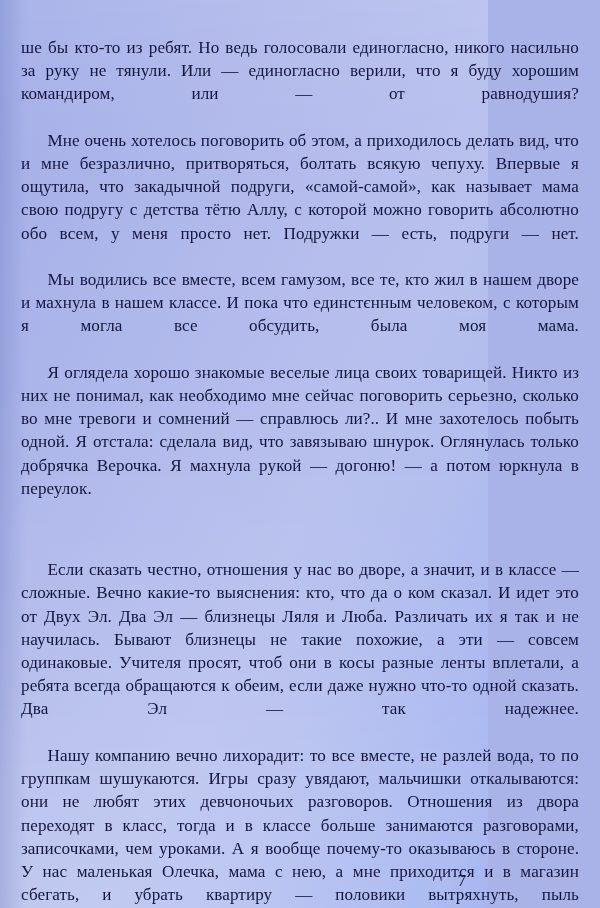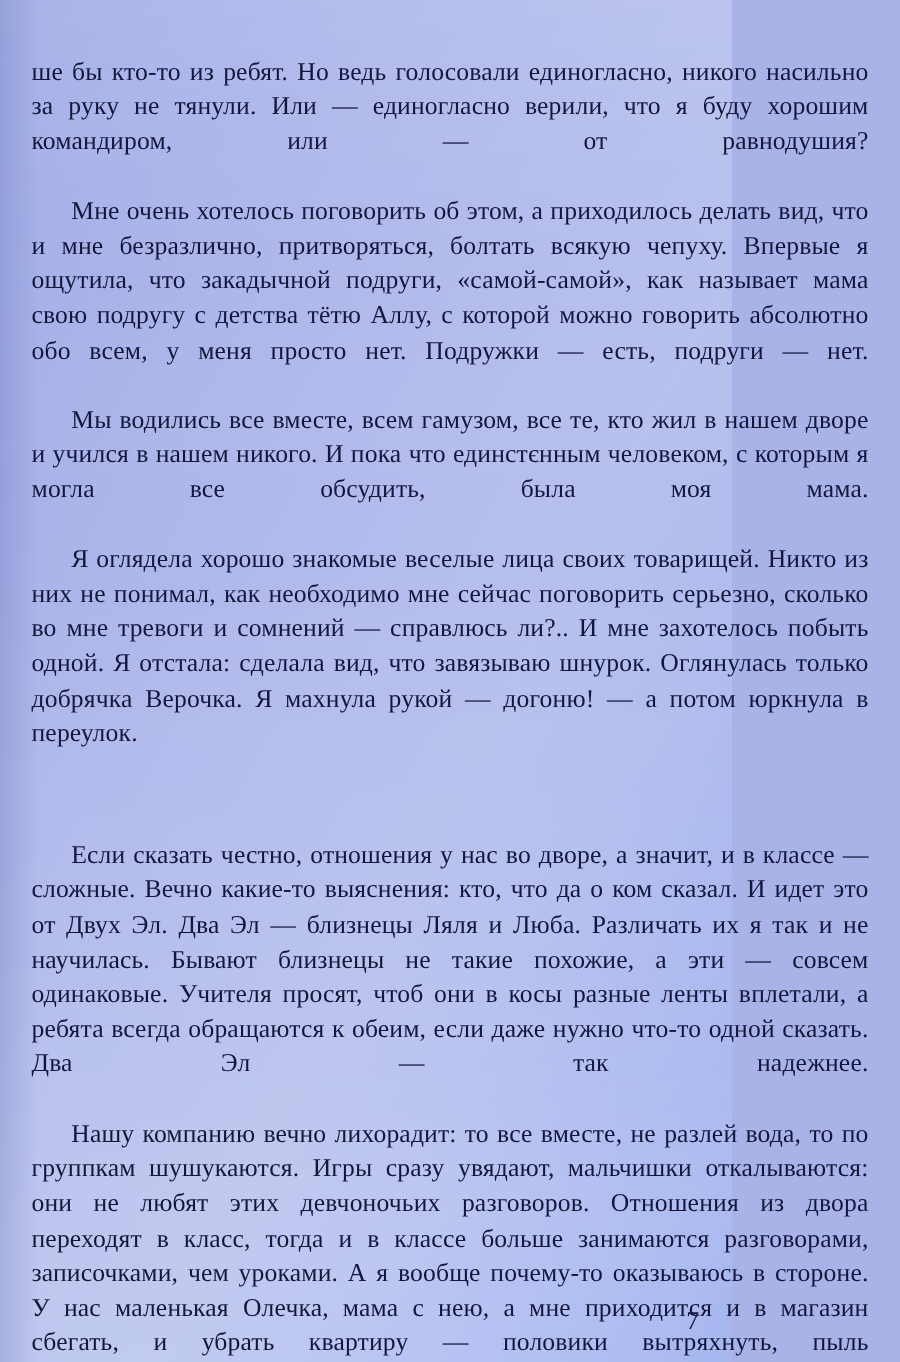--- a/index.html
+++ b/index.html
@@ -107,21 +107,21 @@
 </head>
 <body>
 
 <div id="page">
 
   <div id="text-body">
 
     <div>
       <p class="para no-indent">ше бы кто-то из ребят. Но ведь голосовали единогласно, никого насильно за руку не тянули. Или — единогласно верили, что я буду хорошим командиром, или — от равнодушия?</p>
       <p class="para">Мне очень хотелось поговорить об этом, а приходилось делать вид, что и мне безразлично, притворяться, болтать всякую чепуху. Впервые я ощутила, что закадычной подруги, «самой-самой», как называет мама свою подругу с детства тётю Аллу, с которой можно говорить абсолютно обо всем, у меня просто нет. Подружки — есть, подруги — нет.</p>
-      <p class="para">Мы водились все вместе, всем гамузом, все те, кто жил в нашем дворе  и учился в нашем никого. И пока что единстєнным человеком, с которым я могла все обсудить, была моя мама.</p>
+      <p class="para">Мы водились все вместе, всем гамузом, все те, кто жил в нашем дворе  и махнула в нашем классе. И пока что единстєнным человеком, с которым я могла все обсудить, была моя мама.</p>
       <p class="para">Я оглядела хорошо знакомые веселые лица своих товарищей. Никто из них не понимал, как необходимо мне сейчас поговорить серьезно, сколько во мне тревоги и сомнений — справлюсь ли?.. И мне захотелось побыть одной. Я отстала: сделала вид, что завязываю шнурок. Оглянулась только добрячка Верочка. Я махнула рукой — догоню! — а потом юркнула в переулок.</p>
     </div>
 
     <div class="section-gap"></div>
 
     <div>
       <p class="para">Если сказать честно, отношения у нас во дворе, а значит, и в классе — сложные. Вечно какие-то выяснения: кто, что да о ком сказал. И идет это от Двух Эл. Два Эл — близнецы Ляля и Люба. Различать их я так и не научилась. Бывают близнецы не такие похожие, а эти — совсем одинаковые. Учителя просят, чтоб они в косы разные ленты вплетали, а ребята всегда обращаются к обеим, если даже нужно что-то одной сказать. Два Эл — так надежнее.</p>
       <p class="para">Нашу компанию вечно лихорадит: то все вместе, не разлей вода, то по группкам шушукаются. Игры сразу увядают, мальчишки откалываются: они не любят этих девчоночьих разговоров. Отношения из двора переходят в класс, тогда и в классе больше занимаются разговорами, записочками, чем уроками. А я вообще почему-то оказываюсь в стороне. У нас маленькая Олечка, мама с нею, а мне приходится и в магазин сбегать,  и убрать квартиру — половики вытряхнуть, пыль</p>
     </div>
 

